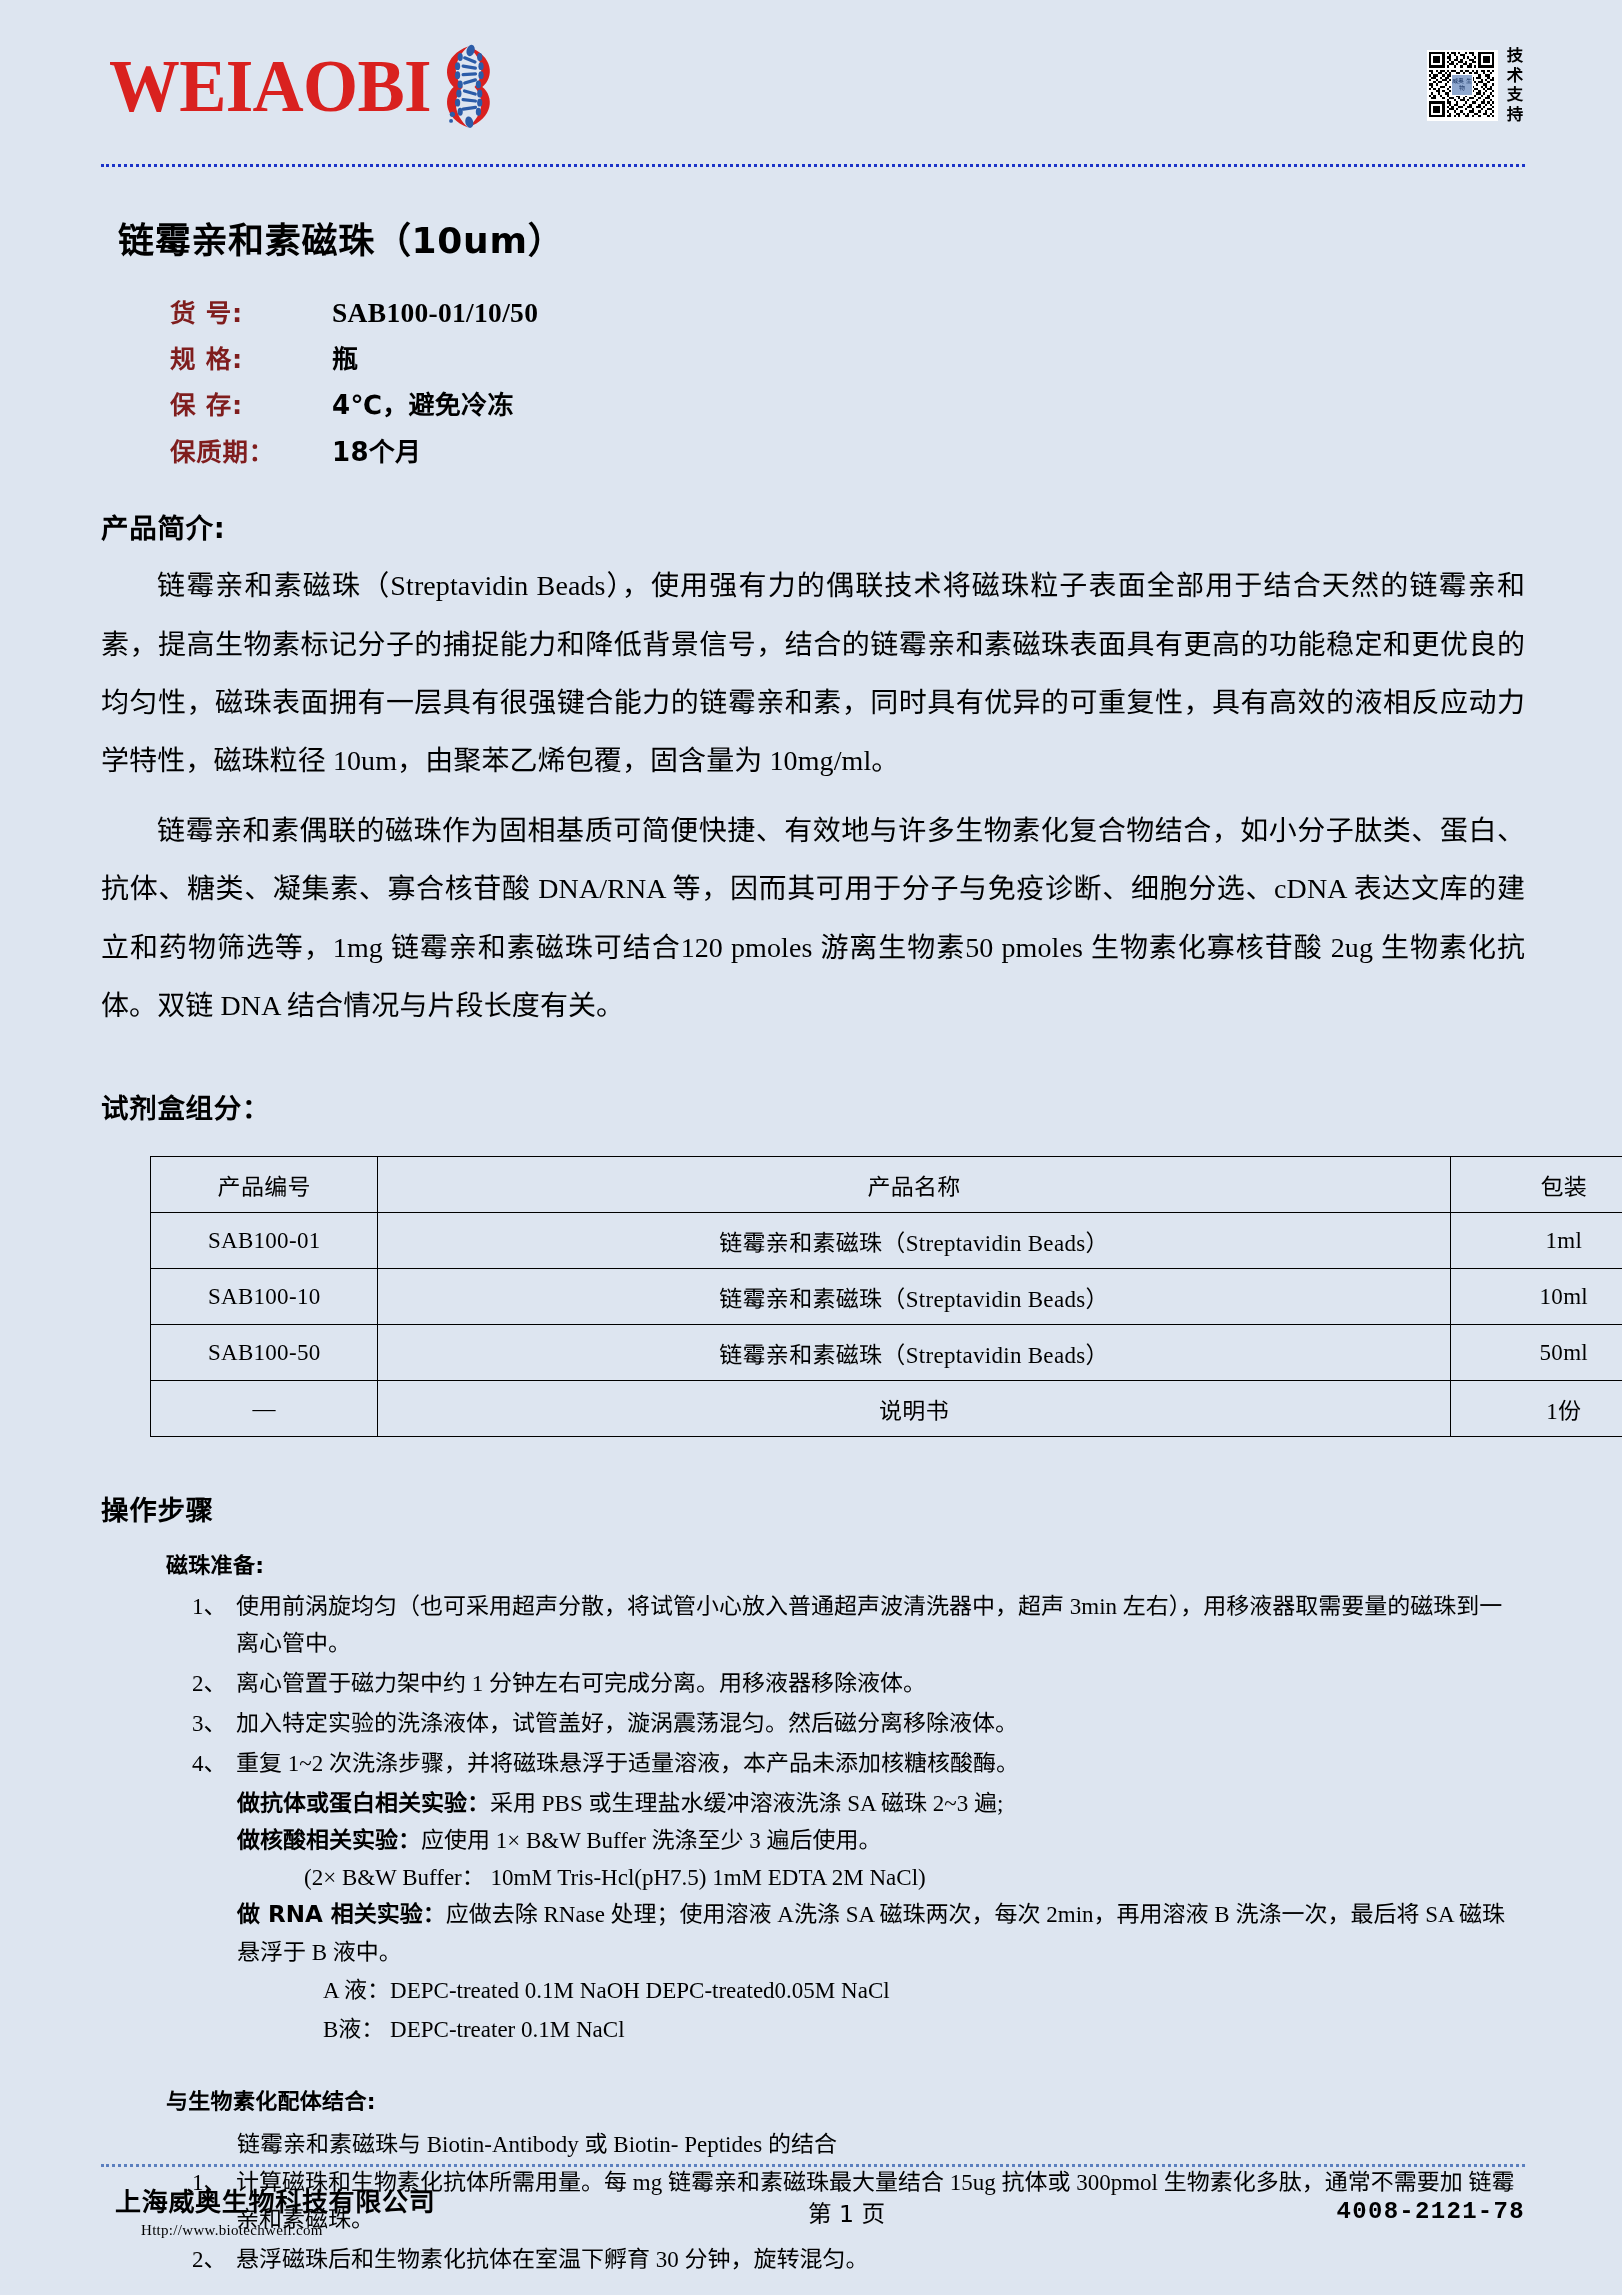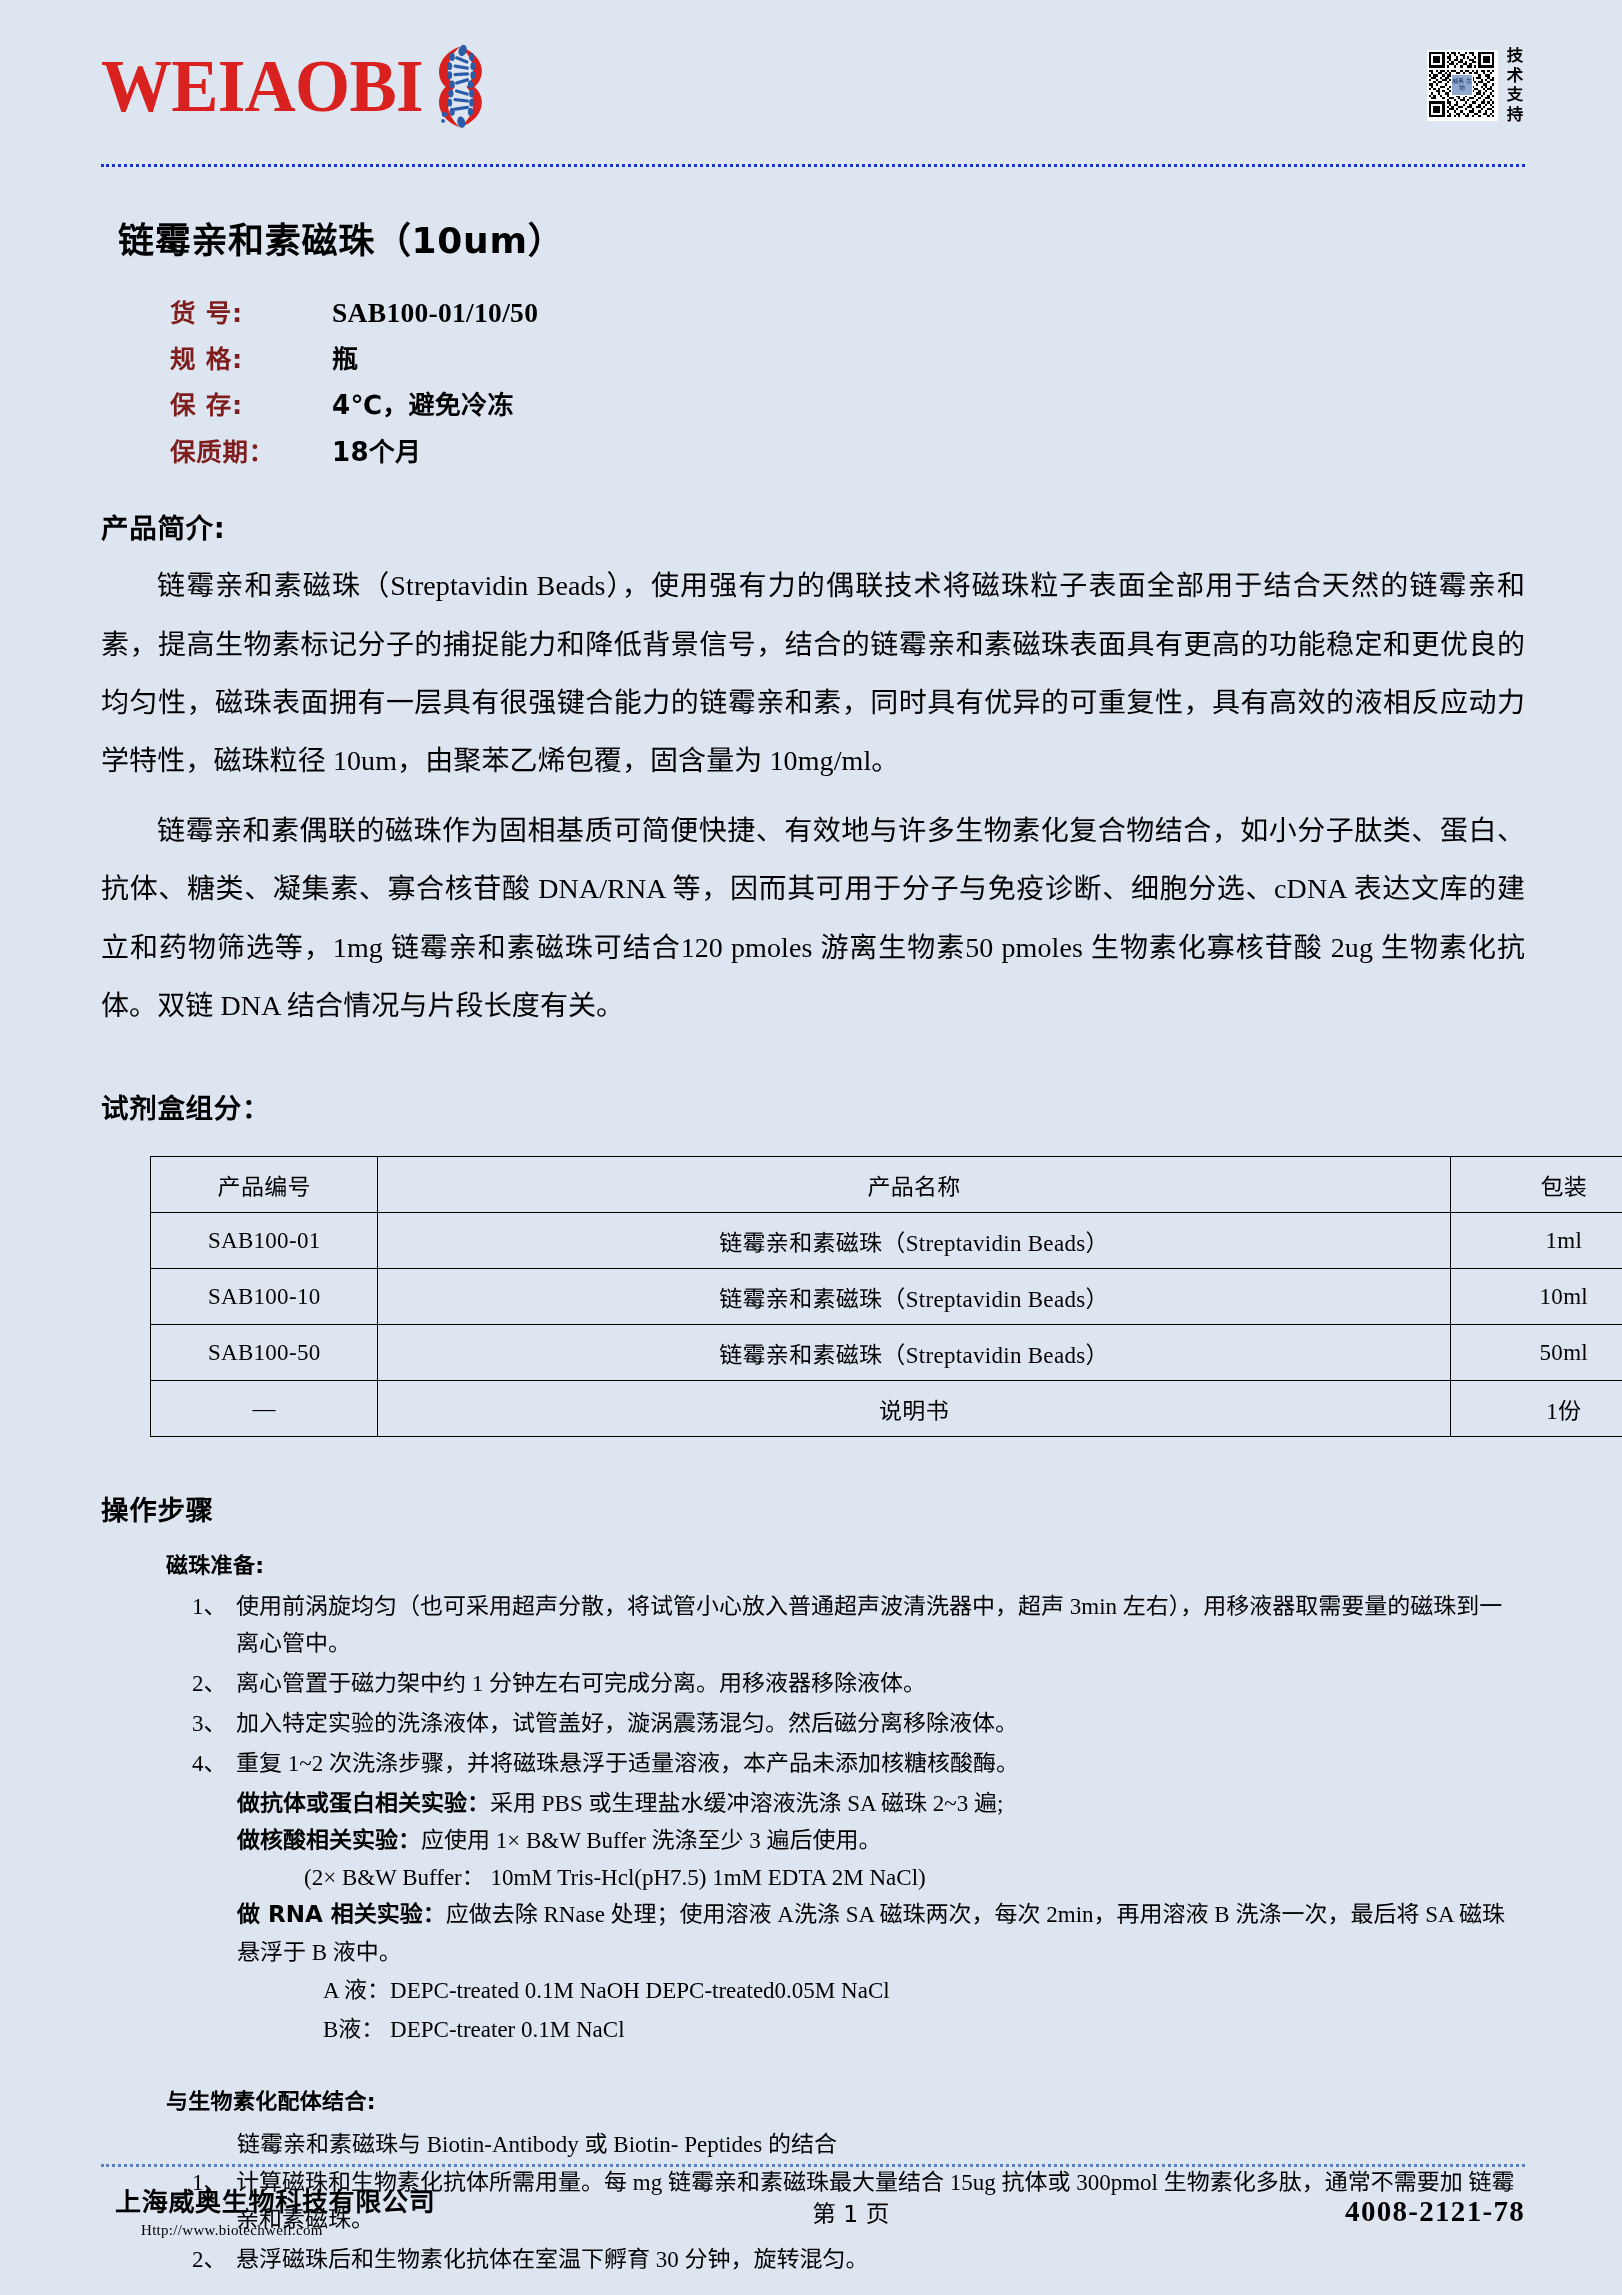--- a/index.html
+++ b/index.html
@@ -21,20 +21,21 @@
   }
 
   
   .header {
     position: relative;
     height: 164px;
     padding: 0 98px 0 101px;
     display: flex;
     align-items: center;
     justify-content: space-between;
+    margin-left: 8px;
   }
   .logo-wrap {
     display: flex;
     align-items: center;
     margin-top: 9.2px;
   }
   .logo-text {
     font-family: "Liberation Serif", "DejaVu Serif", serif;
     font-weight: bold;
     font-size: 73px;
@@ -256,23 +257,23 @@
     margin-left: 26px;
     letter-spacing: 0.3px;
   }
   .footer-center {
     font-family: "DejaVu Sans", sans-serif;
     font-size: 23.6px;
     padding-top: 3.9px;
     margin-left: -79px;
   }
   .footer-right {
-    font-family: Liberation Serif, serif;
-    font-weight: bold;
-    font-size: 29px;
+    font-family: Liberation Mono, monospace;
+    font-weight: bold;
+    font-size: 24px;
     padding-top: 2.6px;
     letter-spacing: 1.3px;
   }
 </style>
 </head>
 <body>
 
 <div class="page">
 
   <div class="header">

